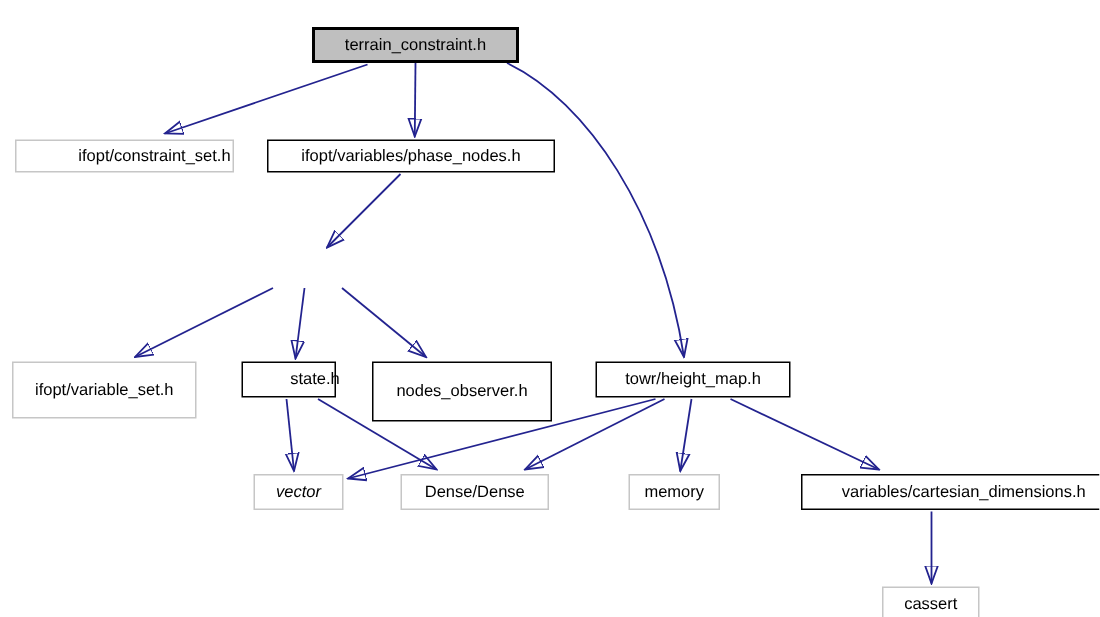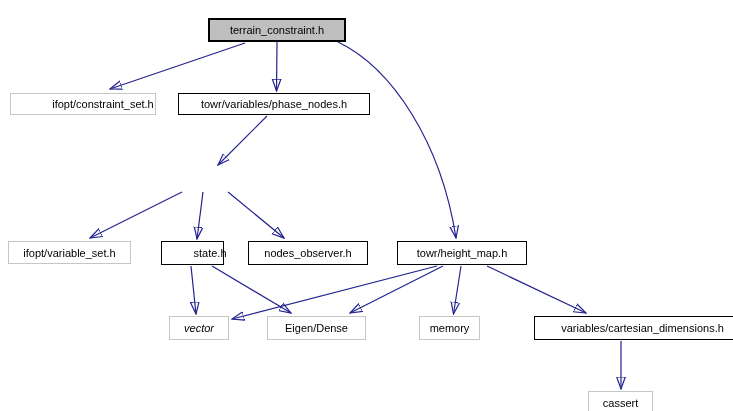--- a/index.html
+++ b/index.html
@@ -31,23 +31,23 @@
   .node.external{border:1px solid var(--external-border,#c6c6c6);}
   .node.root{
     border:2px solid var(--internal-border,#000000);
     background:var(--root-fill,#bfbfbf);
   }
   
   #n-terrain      {left:208px;top:6px;  width:138px;height:24px;}
   #n-constraint   {left:10px; top:81px; width:146px;height:22px;padding-left:40px;}
   #n-phase        {left:178px;top:81px; width:192px;height:22px;}
   #n-nodes        {left:175px;top:156px;width:69px; height:23px;}
-  #n-varset       {left:8px;  top:229px;width:123px;height:23px;}
+  #n-varset       {left:8px;  top:229px;width:123px;height:38px;}
   #n-state        {left:161px;top:229px;width:63px; height:24px;padding-left:35px;}
-  #n-observer     {left:248px;top:229px;width:120px;height:24px;}
+  #n-observer     {left:248px;top:229px;width:120px;height:40px;}
   #n-heightmap    {left:397px;top:229px;width:130px;height:24px;}
   #n-vector       {left:169px;top:304px;width:60px; height:24px;font-style:italic;}
   #n-eigen        {left:267px;top:304px;width:99px; height:24px;}
   #n-memory       {left:419px;top:304px;width:61px; height:24px;}
   #n-cartesian    {left:534px;top:304px;width:217px;height:24px;}
   #n-cassert      {left:588px;top:379px;width:65px; height:23px;}
 </style>
 </head>
 <body>
 
@@ -75,39 +75,39 @@
     <path d="M621,329 L621,377" marker-end="url(#arrow)"></path>
   </svg>
 
   <div id="n-terrain" class="node root">
       <span>terrain_constraint.h</span>
     </div>
   <div id="n-constraint" class="node external">
       <span>ifopt/constraint_set.h</span>
     </div>
   <div id="n-phase" class="node internal">
-      <span>towr/variables/phase_nodes.h</span>
+      <span>ifopt/variables/phase_nodes.h</span>
     </div>
   <div id="n-varset" class="node external">
       <span>ifopt/variable_set.h</span>
     </div>
   <div id="n-state" class="node internal">
       <span>state.h</span>
     </div>
   <div id="n-observer" class="node internal">
       <span>nodes_observer.h</span>
     </div>
   <div id="n-heightmap" class="node internal">
       <span>towr/height_map.h</span>
     </div>
   <div id="n-vector" class="node external">
       <span>vector</span>
     </div>
   <div id="n-eigen" class="node external">
-      <span>Eigen/Dense</span>
+      <span>Dense/Dense</span>
     </div>
   <div id="n-memory" class="node external">
       <span>memory</span>
     </div>
   <div id="n-cartesian" class="node internal">
       <span>variables/cartesian_dimensions.h</span>
     </div>
   <div id="n-cassert" class="node external">
       <span>cassert</span>
     </div>

